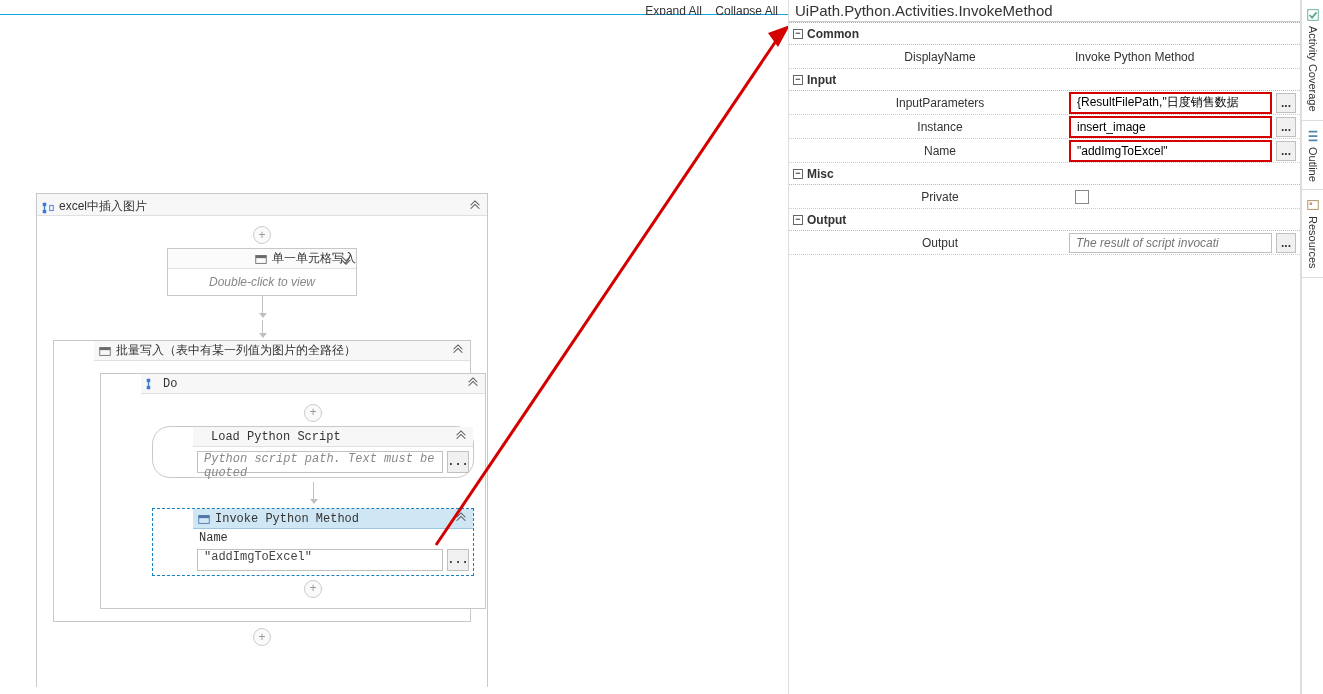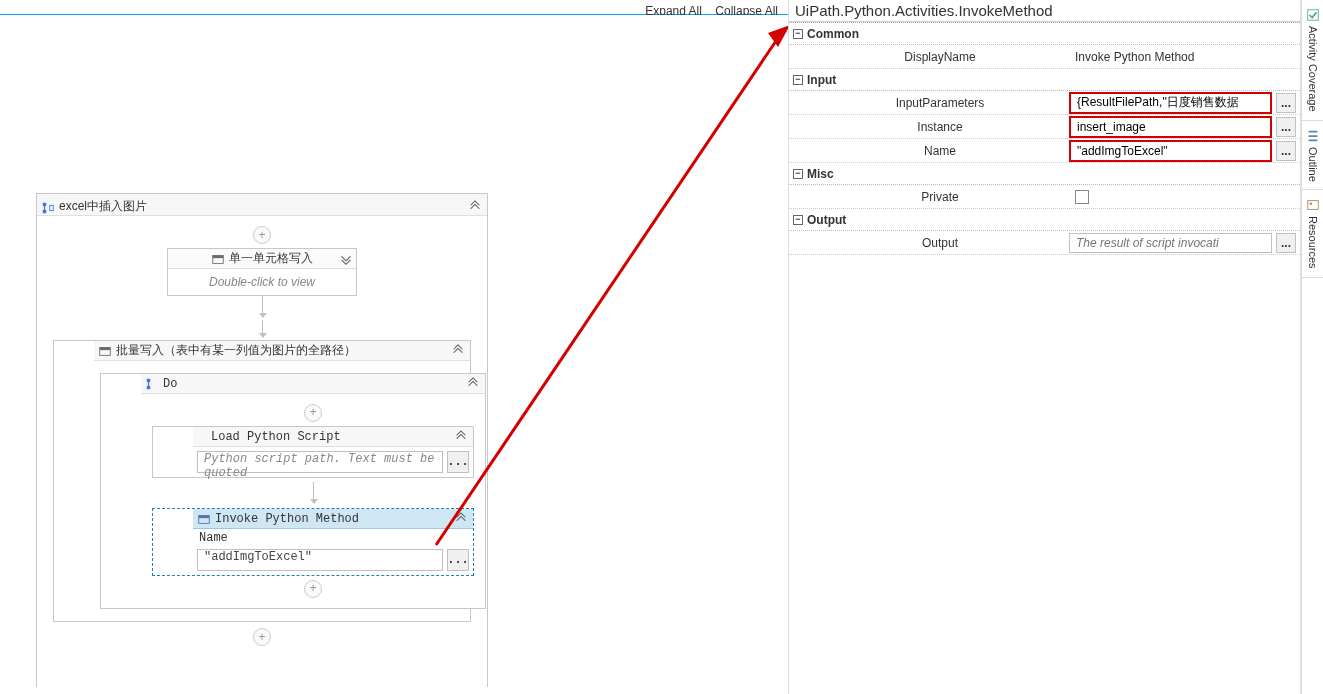--- a/index.html
+++ b/index.html
@@ -19,21 +19,21 @@
   .inner-act { border: 1px solid #c8c8c8; background: #fff; margin: 6px auto; padding-left: 40px; }
   .inner-header { display: flex; align-items: center; height: 20px; padding: 0 4px; background: #f7f7f7; border-bottom: 1px solid #e0e0e0; gap: 4px; }
   .inner-body { padding: 6px; }
 
   .plus { width: 18px; height: 18px; margin: 4px auto; border-radius: 50%; border: 1px solid #ccc; display: flex; align-items: center; justify-content: center; font-size: 12px; color: #999; background: #fafafa; cursor: pointer; }
   .arrow-down { width: 1px; height: 18px; background: #c0c0c0; margin: 0 auto; position: relative; }
   .arrow-down::after { content: ""; position: absolute; bottom: -4px; left: -3px; width: 0; height: 0; border-left: 4px solid transparent; border-right: 4px solid transparent; border-top: 5px solid #c0c0c0; }
 
   .hint-box { width: 190px; margin: 0 auto; border: 1px solid #c8c8c8; background: #fff; }
   .hint-body { text-align: center; font-style: italic; color: #888; padding: 6px 4px; }
-  .hint-header { display: flex; align-items: center; justify-content: center; height: 20px; border-bottom: 1px solid #e0e0e0; gap: 4px; background: #fbfbfb; position: relative; }
+  .hint-header { display: flex; align-items: center; justify-content: flex-end; height: 20px; border-bottom: 1px solid #e0e0e0; gap: 4px; background: #fbfbfb; position: relative; }
   .hint-header .chev-btn { position: absolute; right: 2px; top: 2px; }
 
   .textfield-row { display: flex; align-items: center; gap: 4px; padding: 4px; }
   .textfield { flex: 1; height: 22px; border: 1px solid #c0c0c0; padding: 0 6px; font-size: 12px; color: #444; background: #fff; }
   .textfield.placeholder { color: #888; font-style: italic; }
   .ellipsis-btn { width: 22px; height: 22px; border: 1px solid #c0c0c0; background: #f0f0f0; display: flex; align-items: center; justify-content: center; cursor: pointer; font-weight: bold; }
 
   
   .selected-box { border: 1px dashed #1a7fc1 !important; }
   .selected-box .inner-header { background: #cfe7f5; border-bottom: 1px solid #9cc7e2; }
@@ -153,21 +153,21 @@
                   <span class="chev-btn">
                     <svg class="ic" viewBox="0 0 16 16">
                         <path d="M3 10 L8 5 L13 10" fill="none" stroke="#555" stroke-width="1.2"></path>
                         <path d="M3 6 L8 1 L13 6" fill="none" stroke="#555" stroke-width="1.2"></path>
                       </svg>
                   </span>
                 </div>
                 <div class="inner-body">
                   <div class="plus">+</div>
 
-                  <div class="inner-act" style="width:322px; margin:4px auto;">
+                  <div class="inner-act" style="width:322px; margin:4px auto;border-radius:18px;">
                     <div class="inner-header">
                       <span style="width:10px;"></span>
                       <span class="act-title">Load Python Script</span>
                       <span class="chev-btn">
                         <svg class="ic" viewBox="0 0 16 16">
                             <path d="M3 10 L8 5 L13 10" fill="none" stroke="#555" stroke-width="1.2"></path>
                             <path d="M3 6 L8 1 L13 6" fill="none" stroke="#555" stroke-width="1.2"></path>
                           </svg>
                       </span>
                     </div>

